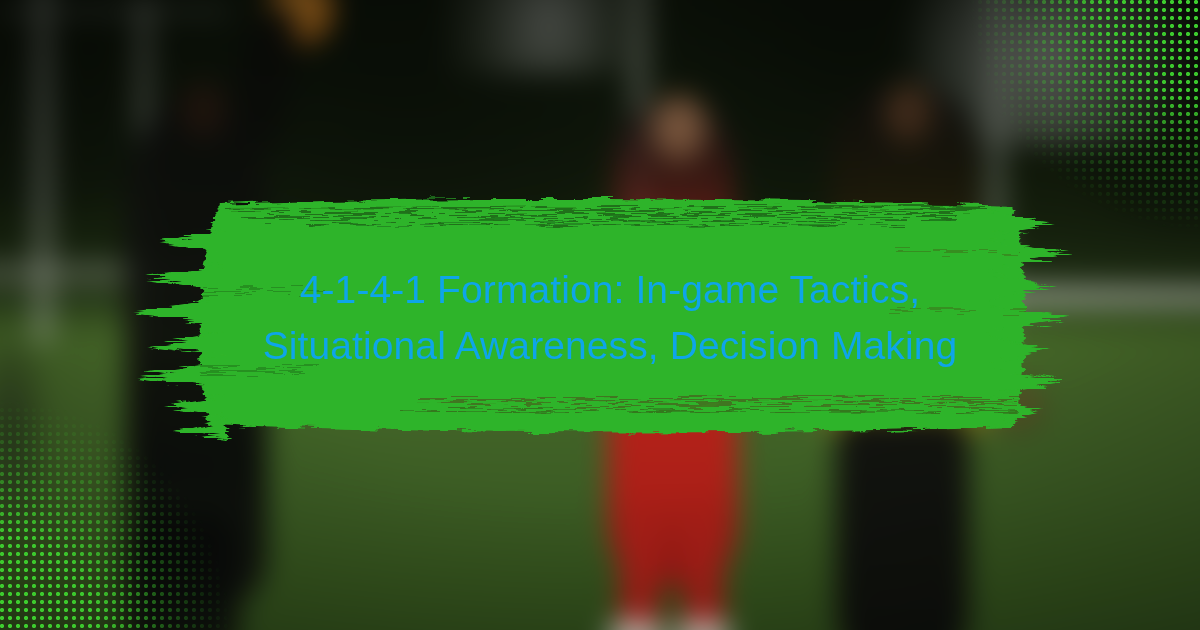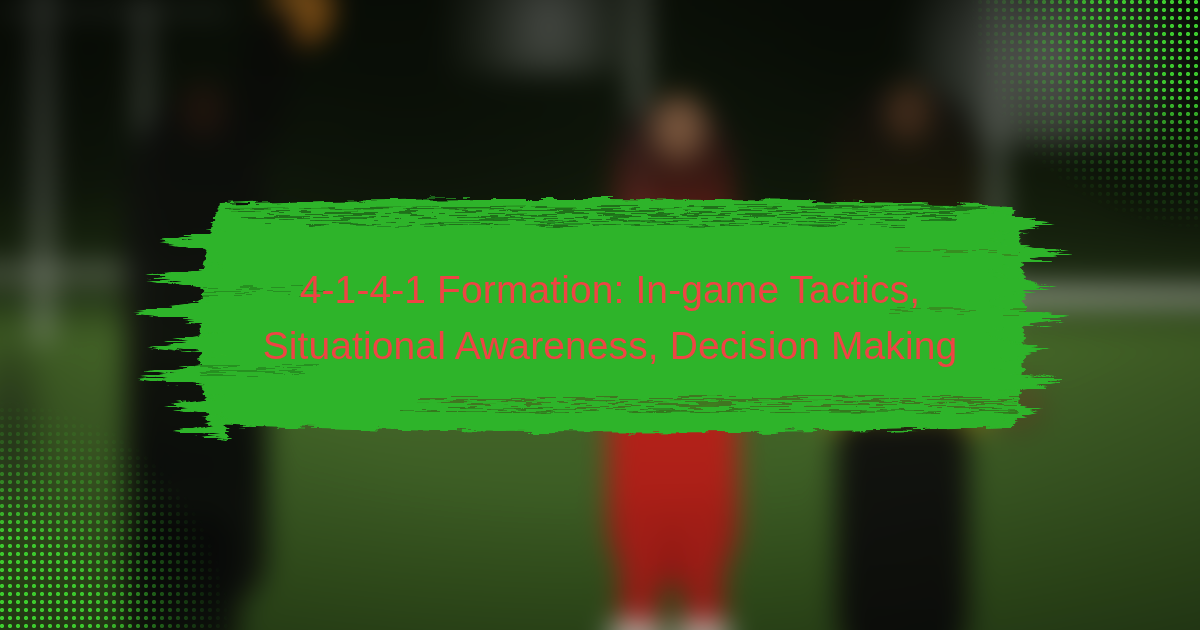--- a/index.html
+++ b/index.html
@@ -302,21 +302,21 @@
   }
   .brush-wrap svg { display: block; width: 100%; height: 100%; }
 
   
   .title {
     position: absolute;
     left: 210px;
     top: 262px;
     width: 800px;
     text-align: center;
-    color: #ef4444;
+    color: #0ea5e9;
     font-size: 39px;
     line-height: 56px;
     font-weight: 400;
     letter-spacing: .1px;
     white-space: pre-line;
   }
 </style>
 </head>
 <body>
 

